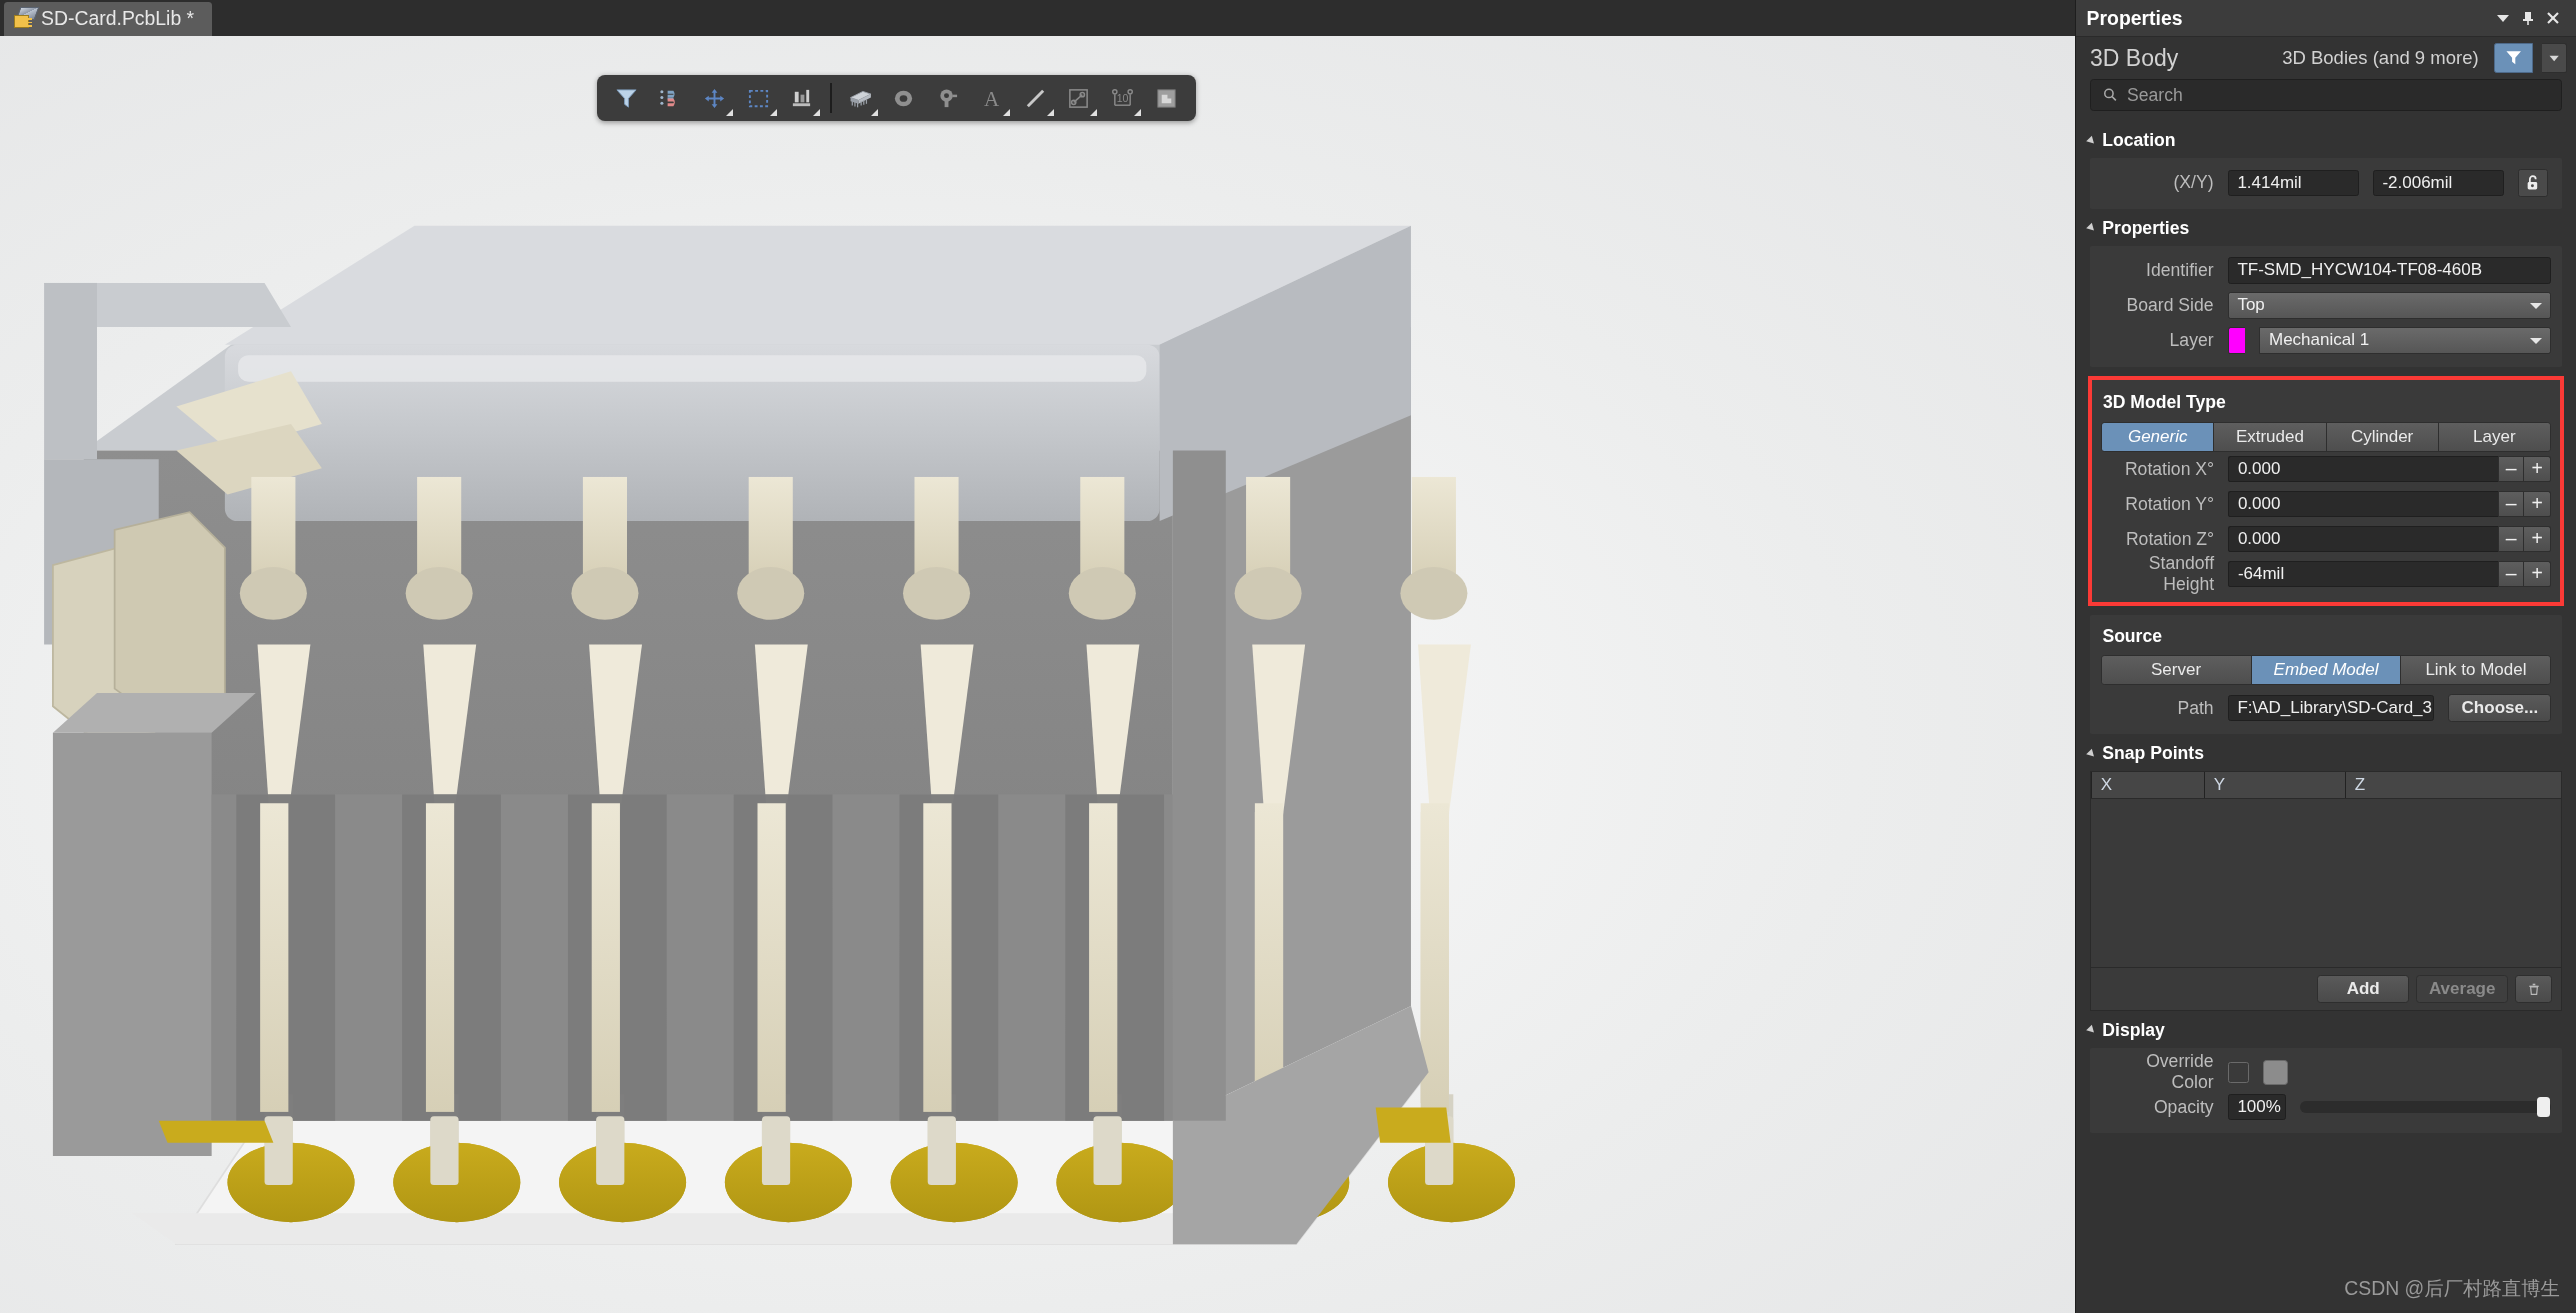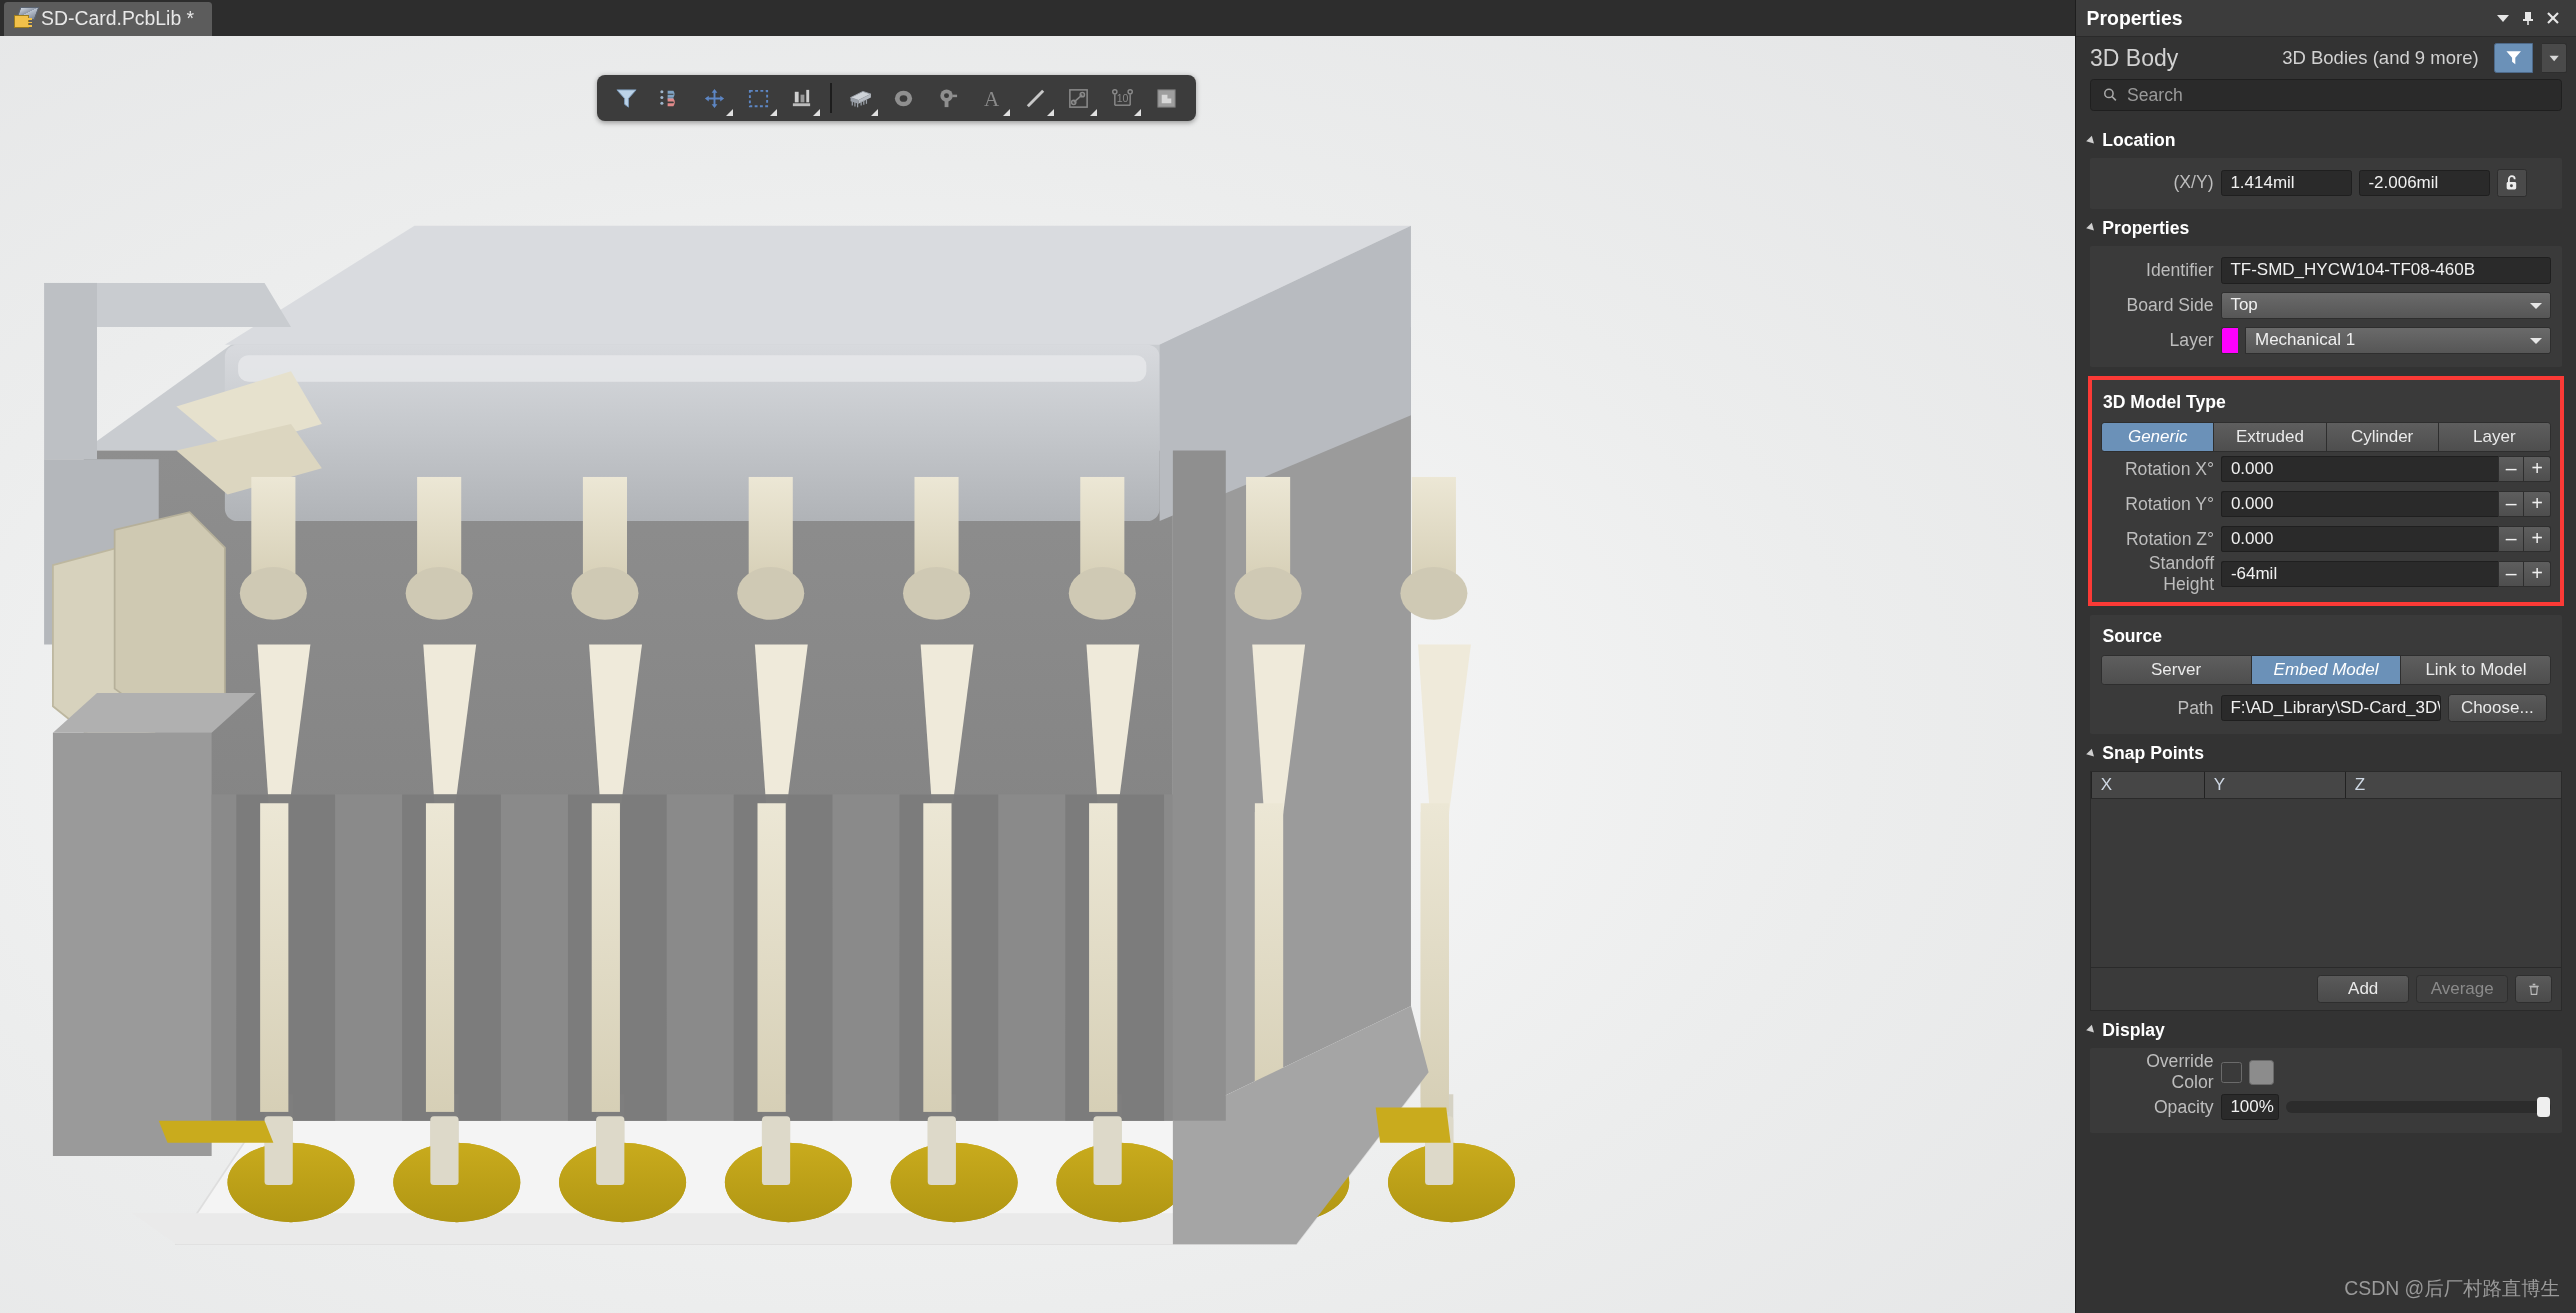--- a/index.html
+++ b/index.html
@@ -117,21 +117,21 @@
 
   .section-hdr {
     display: flex; align-items: center; gap: 7px;
     padding: 8.8px 0 7px 12.3px;
     color: #ffffff; font-size: 17.6px; font-weight: bold;
   }
   .tri { width: 0; height: 0; border-left: 7px solid #cfcfcf; border-top: 4.4px solid transparent; border-bottom: 4.4px solid transparent; transform: rotate(45deg); }
 
   .group { background: #3a3a3a; margin: 0 14px; border-radius: 1.8px; padding: 7px 10.6px 8.8px 10.6px; }
 
-  .frow { display: flex; align-items: center; height: 35px; gap: 7px; }
+  .frow { display: flex; align-items: center; height: 35px; gap: 14px; }
   .frow .flabel { color: #bdbdbd; font-size: 17.6px; text-align: right; width: 113px; flex: 0 0 auto; }
   .inp {
     background: #2a2a2a; border: 0.9px solid #1f1f1f; border-radius: 2.6px;
     height: 26.5px; color: #f0f0f0; font-size: 17px;
     display: flex; align-items: center; padding: 0 8.8px;
     font-family: "Liberation Sans", sans-serif;
   }
   .sel {
     background: linear-gradient(#6a6a6a,#565656); border: 0.9px solid #2e2e2e; border-radius: 2.6px;
     height: 26.5px; color: #f0f0f0; font-size: 17px;
@@ -166,21 +166,21 @@
   .spin .inp { flex: 1; border-radius: 2.6px 0 0 2.6px; border-right: none; }
   .spbtn {
     width: 26.5px; background: linear-gradient(#5e5e5e,#4e4e4e); border: 0.9px solid #2e2e2e;
     display: flex; align-items: center; justify-content: center; color: #f0f0f0; font-size: 19.4px; line-height: 1;
   }
   .spbtn.last { border-radius: 0 2.6px 2.6px 0; border-left: none; }
 
   .btn {
     background: linear-gradient(#5a5a5a,#4a4a4a); border: 0.9px solid #2e2e2e; border-radius: 3.5px;
     color: #eaeaea; font-size: 17px; height: 28px;
-    display: flex; align-items: center; justify-content: center; padding: 0 12.3px;
+    display: flex; align-items: center; justify-content: center; padding: 0 12.3px; font-weight: bold;
   }
   .btn.disabled { color: #8a8a8a; background: #3f3f3f; }
 
   
   .tbl {
     margin: 0 14px; background: #3a3a3a; border: 0.9px solid #2a2a2a;
   }
   .tbl-head { display: flex; height: 26.5px; background: #464646; border-bottom: 0.9px solid #2a2a2a; }
   .tbl-head div {
     color: #cfd8e4; font-size: 17px; display: flex; align-items: center;

